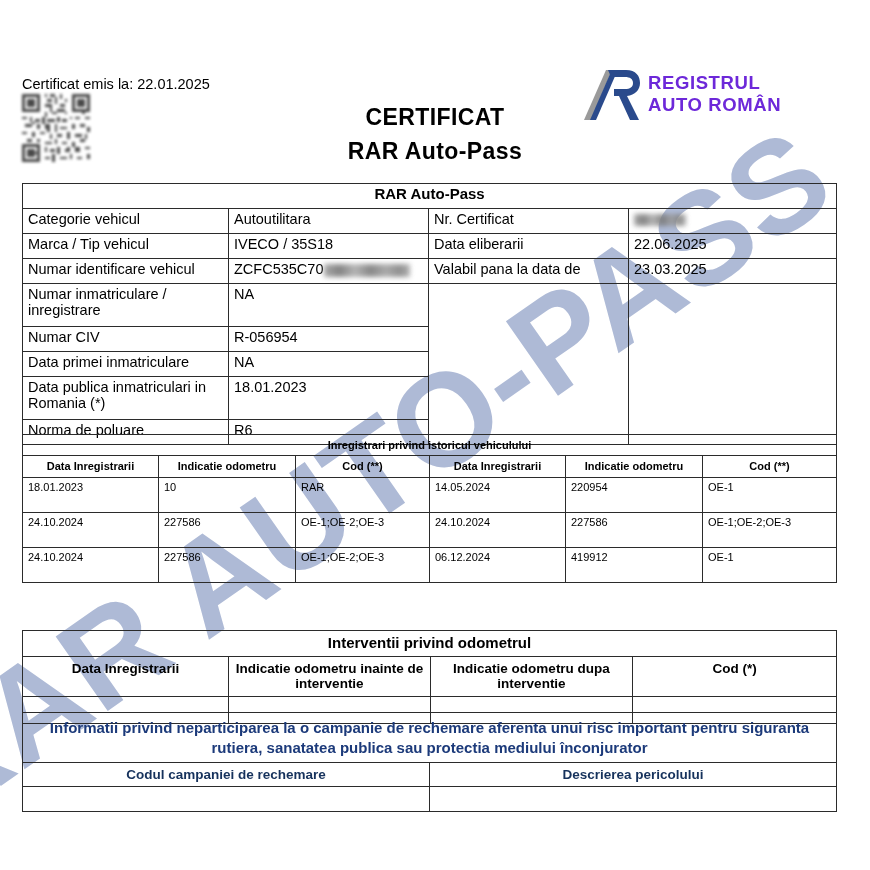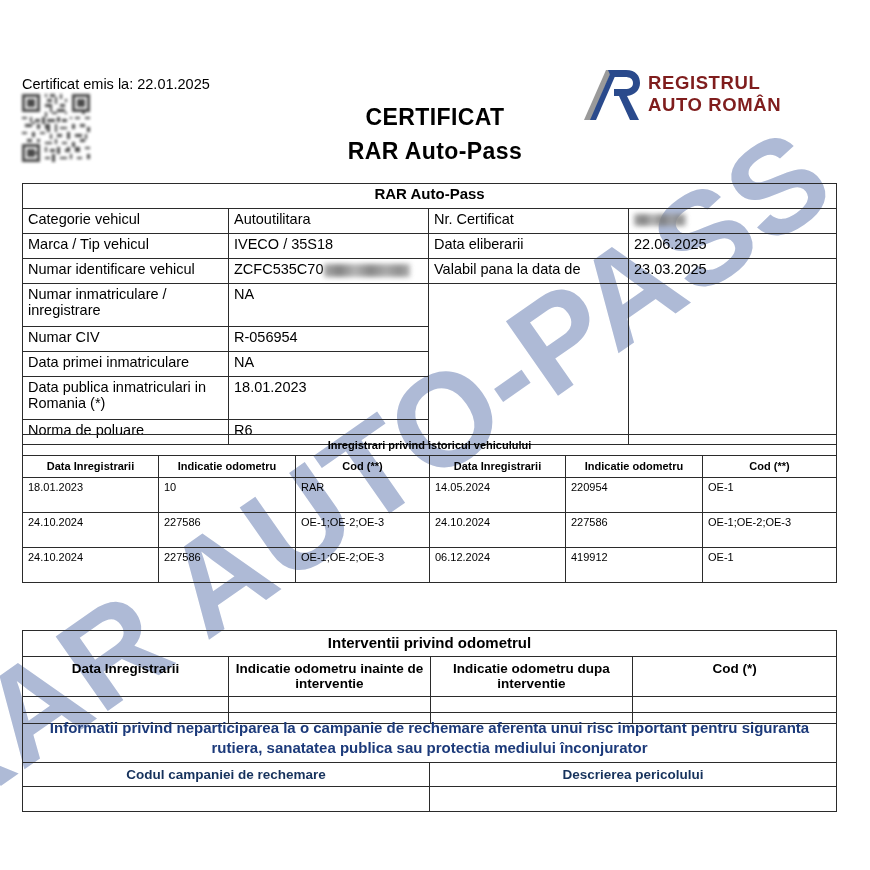--- a/index.html
+++ b/index.html
@@ -89,21 +89,21 @@
     right: 90px;
     top: 66px;
     width: 200px;
     height: 62px;
   }
   #logo-mark { position: absolute; left: 0; top: 0; width: 64px; height: 58px; }
   #logo-text {
     position: absolute;
     left: 68px;
     top: 6px;
-    color: #7f1d1d;
+    color: #6d28d9;
     font-weight: bold;
     font-size: 18.5px;
     line-height: 1.17;
     letter-spacing: .6px;
     white-space: nowrap;
   }
 
   
   .tbl {
     position: absolute;

